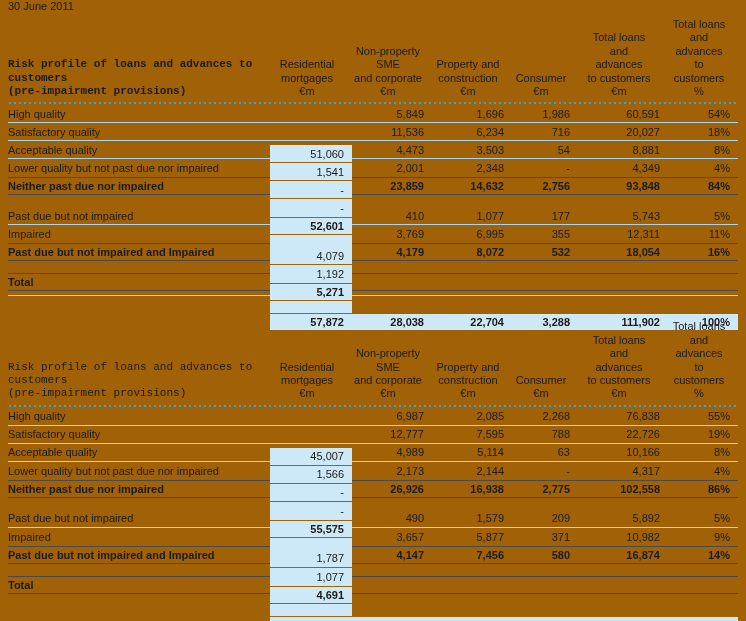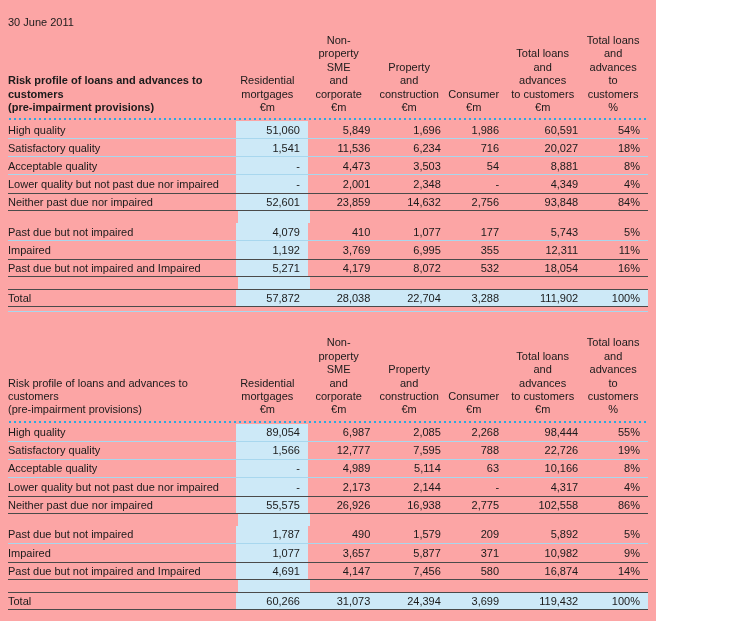--- a/index.html
+++ b/index.html
@@ -2,37 +2,38 @@
 <html style="--accent: #2aa9e0; --band: #cde9f7; --rowline: #a8d7ee; --darkline: #4a4a4a;"><head>
 <meta charset="utf-8">
 <style>
   * { box-sizing: border-box; }
   html, body { margin: 0; padding: 0; background: #ffffff; }
   body {
     font-family: "Liberation Sans", sans-serif;
     color: #1b1b1b;
   }
   .page {
-    width: 656px;
+    width: 746px;
     height: 621px;
-    padding: 16px 8px 0 8px;
+    padding: 0 8px 0 8px;
     overflow: hidden;
-    background: #fca5a5;
+    background: #a16207;
   }
   .table-block { margin-bottom: 24px; }
   .table-title {
     font-size: 11px;
     margin-bottom: 6px;
   }
   .hdr-row { display: flex; align-items: flex-end; }
   .hdr-label {
     font-size: 11px;
     line-height: 1.22;
     padding-bottom: 3px;
     white-space: pre-line;
+    font-family: Liberation Mono, monospace;
   }
   .hdr-label.bold { font-weight: bold; }
   .hdr-col {
     font-size: 11px;
     line-height: 1.22;
     text-align: center;
     padding: 0 8px 3px 0;
     white-space: pre-line;
   }
   .c0 { width: 262px; }
@@ -49,30 +50,30 @@
     background-repeat: repeat-x;
   }
   .row {
     display: flex;
     align-items: stretch;
     height: 18px;
     font-size: 11px;
   }
   .row.data { border-bottom: 1px solid var(--rowline, #a8d7ee); }
   .row.subtotal, .row.total {
-    font-weight: normal;
+    font-weight: bold;
     border-top: 1px solid var(--darkline, #4a4a4a);
     border-bottom: 1px solid var(--darkline, #4a4a4a);
   }
   .row.no-bb { border-bottom: none; }
   .row.spacer { height: 12px; }
   .cell { display: flex; align-items: center; height: 100%; }
   .cell.num { justify-content: flex-end; padding-right: 8px; }
   .cell.label { padding-right: 4px; }
-  .band { background: var(--band, #cde9f7); }
+  .band { background: var(--band, #cde9f7); margin-top: 40px; }
   .after-total-rule {
     height: 5px;
     border-bottom: 1px solid var(--rowline, #a8d7ee);
   }
 </style>
 </head>
 <body>
 
 <div class="page">
   <div id="tables">
@@ -229,25 +230,25 @@
 €m</div>
           <div class="hdr-col c6">Total loans
 and
 advances
 to customers
 %</div>
         </div>
         <div class="dotted-rule"></div>
         <div class="row data">
           <div class="cell c0 label">High quality</div>
-          <div class="cell c1 num band">89,054</div>
+          <div class="cell c1 num band">45,007</div>
           <div class="cell c2 num">6,987</div>
           <div class="cell c3 num">2,085</div>
           <div class="cell c4 num">2,268</div>
-          <div class="cell c5 num">98,444</div>
+          <div class="cell c5 num">76,838</div>
           <div class="cell c6 num">55%</div>
         </div>
         <div class="row data">
           <div class="cell c0 label">Satisfactory quality</div>
           <div class="cell c1 num band">1,566</div>
           <div class="cell c2 num">12,777</div>
           <div class="cell c3 num">7,595</div>
           <div class="cell c4 num">788</div>
           <div class="cell c5 num">22,726</div>
           <div class="cell c6 num">19%</div>

